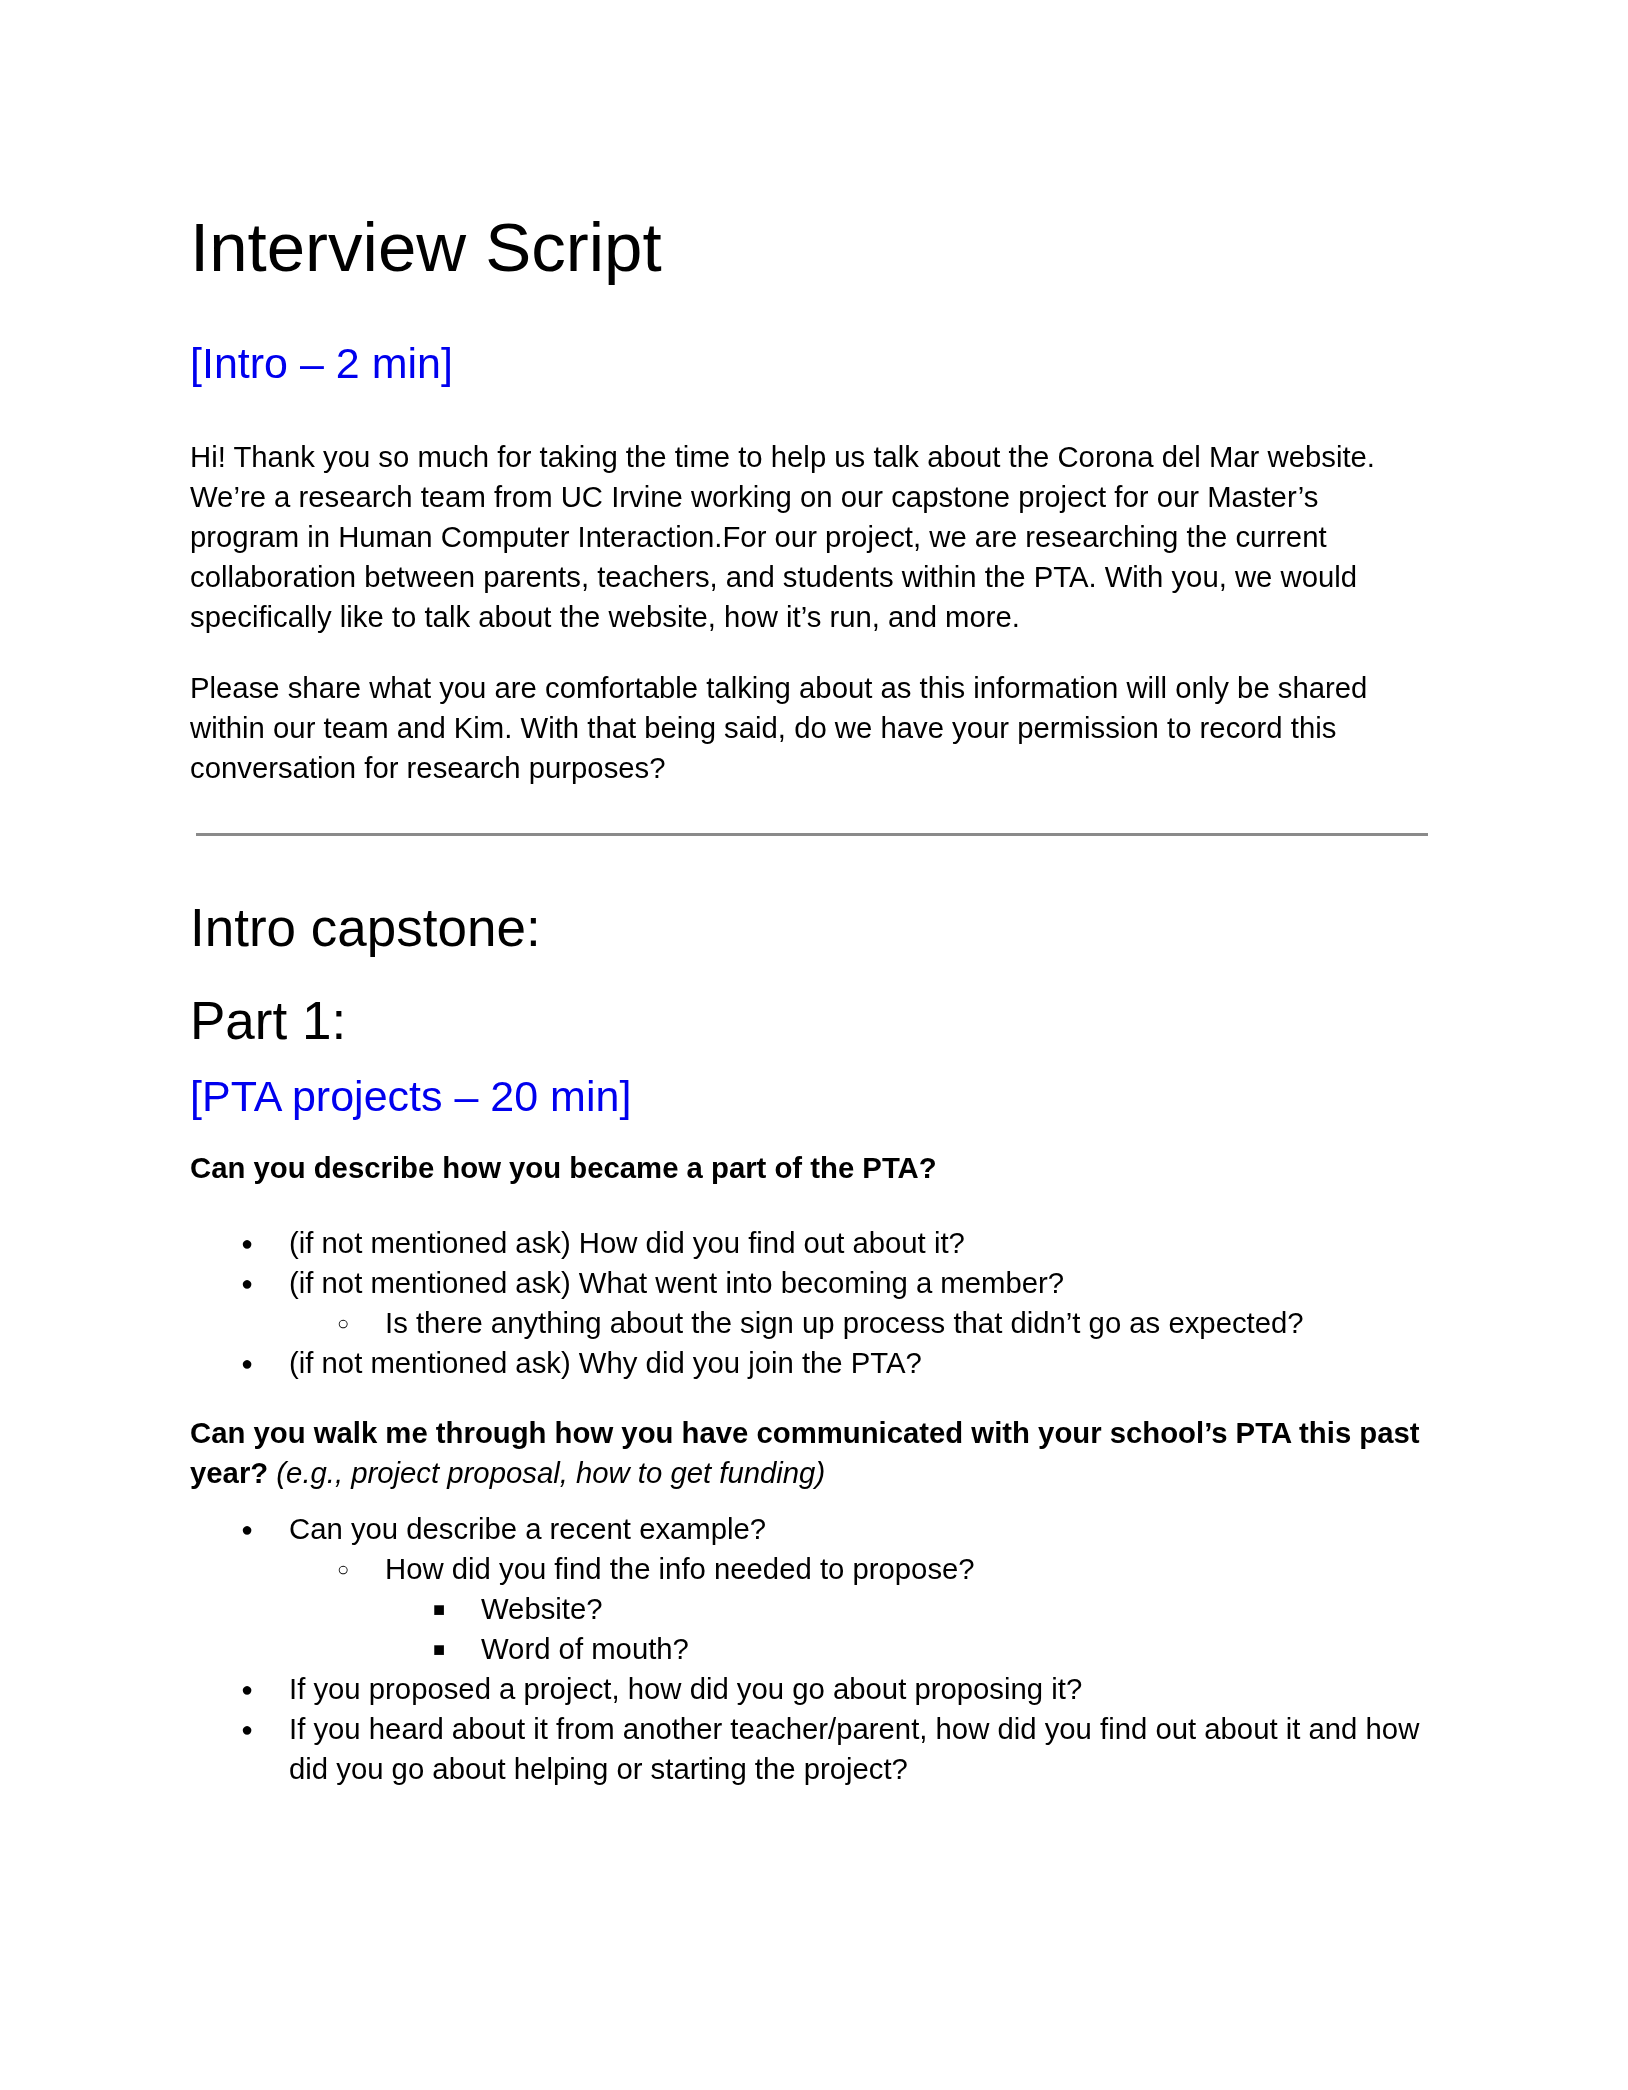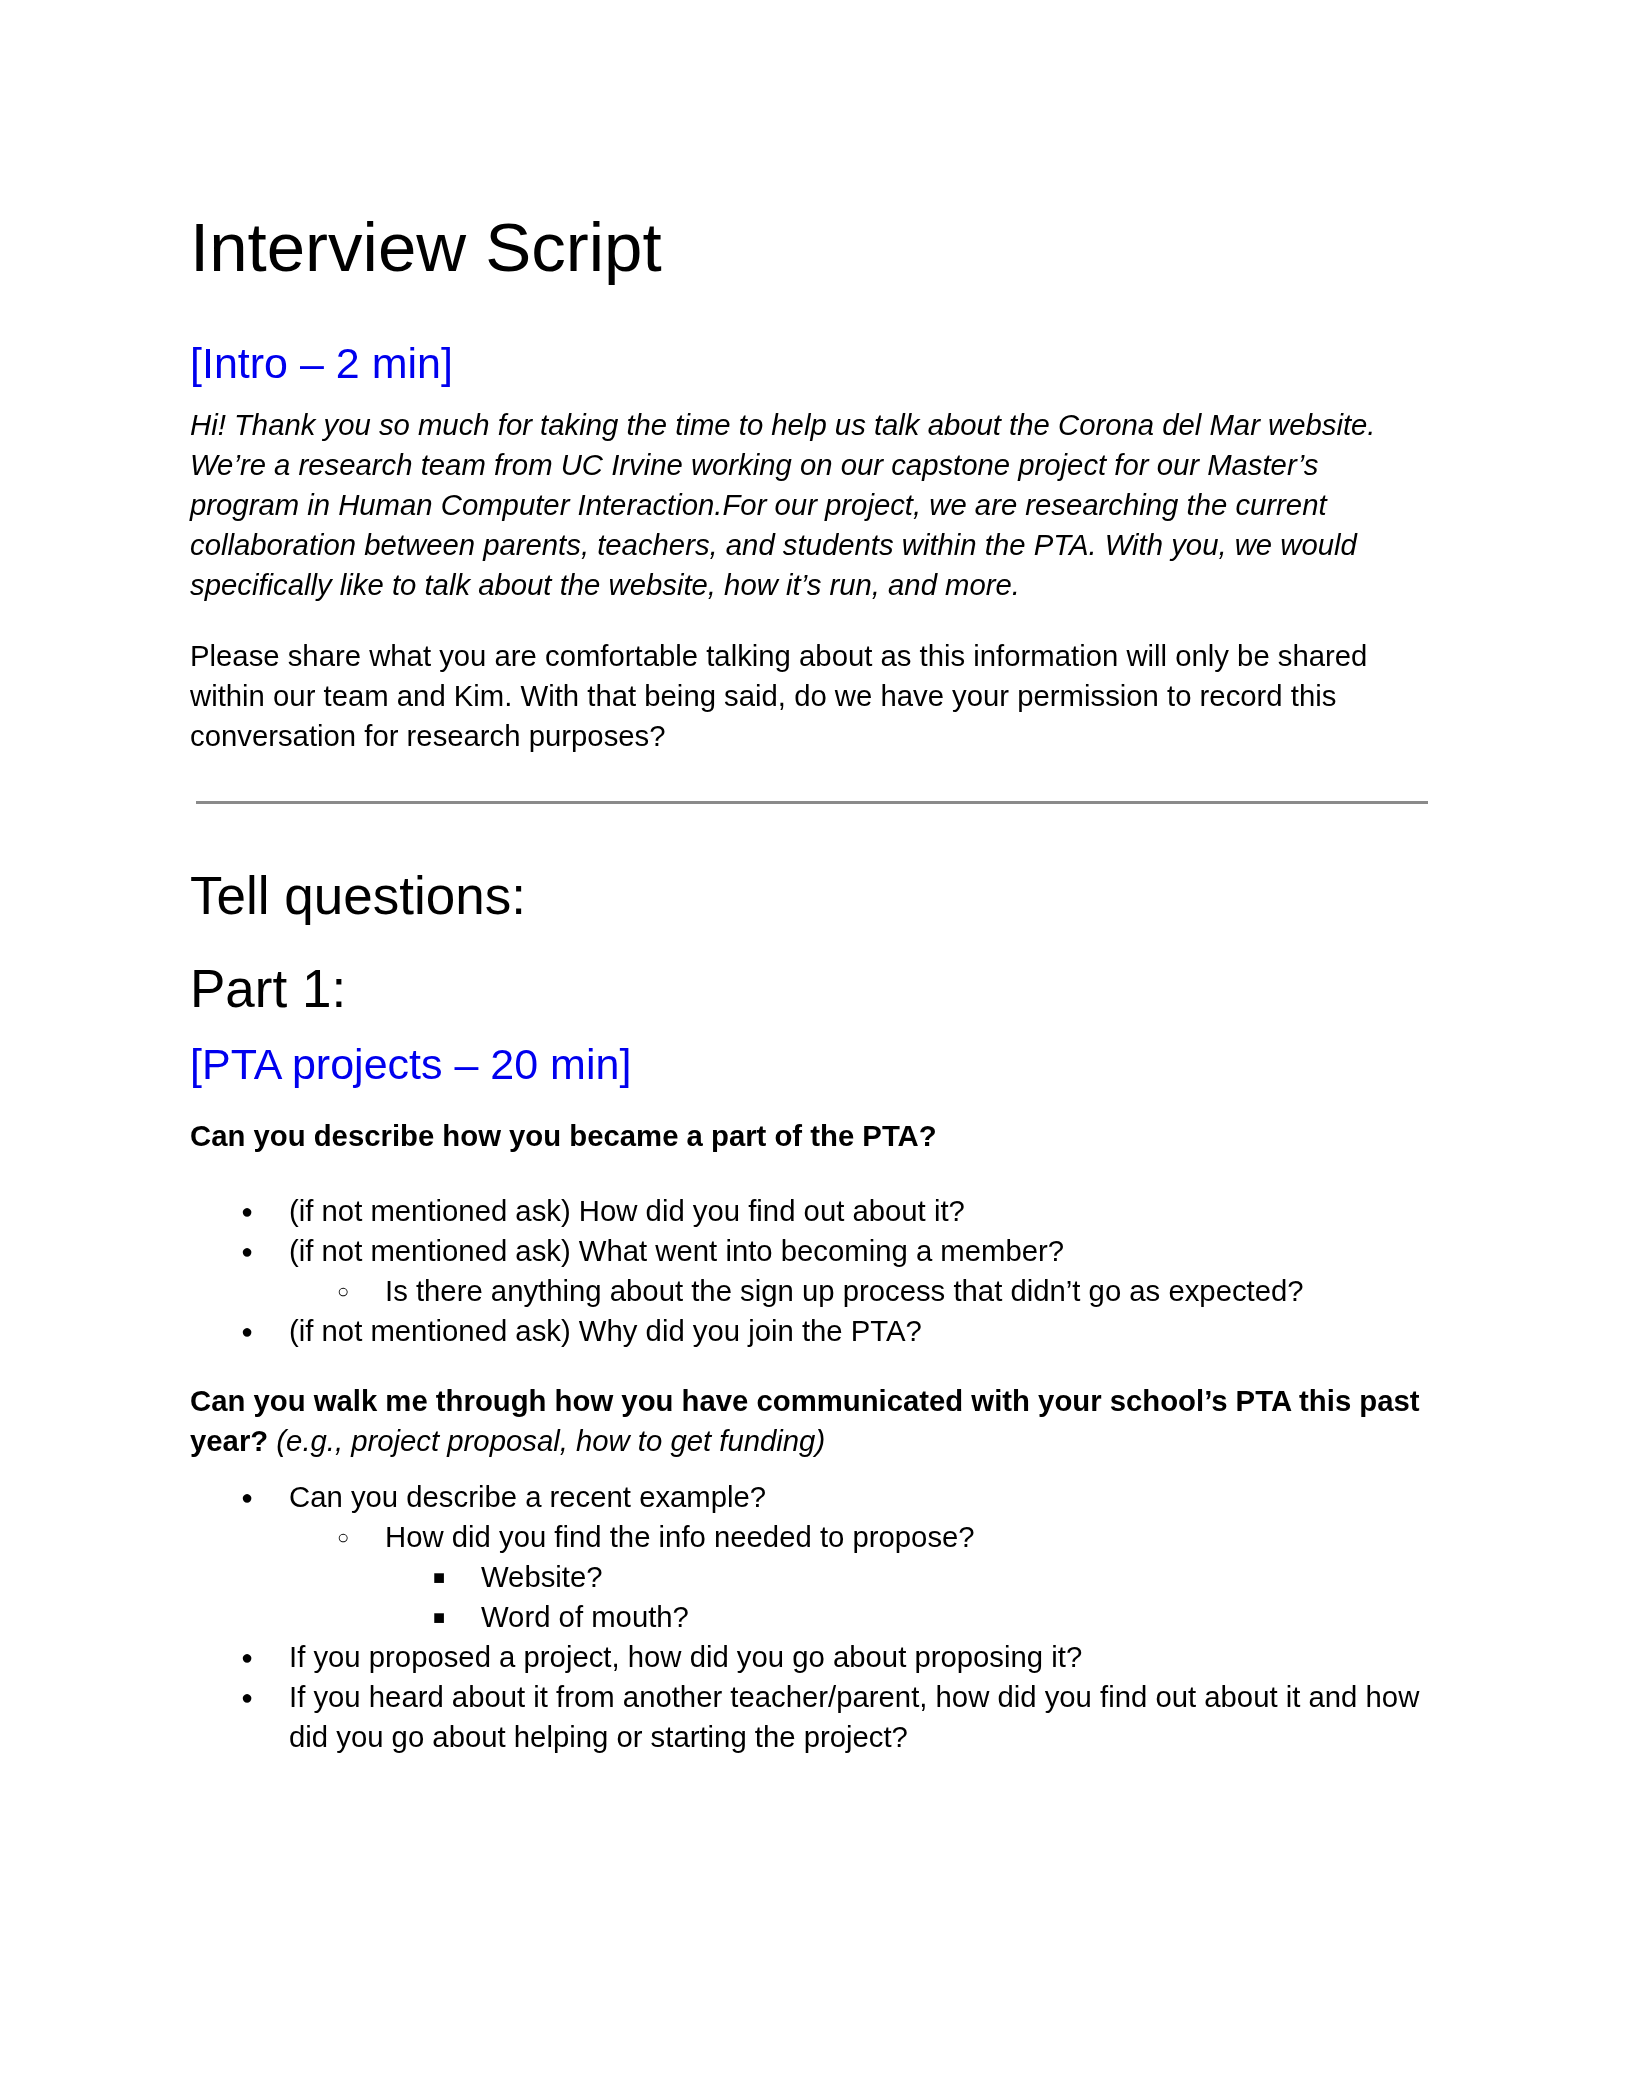--- a/index.html
+++ b/index.html
@@ -27,21 +27,21 @@
   }
   .h2-intro { margin-top: 60px; }
   .h2-pta   { margin-top: 28px; }
   .h1 {
     font-size: 53px; line-height: 1; font-weight: 400; margin: 0;
   }
   .h1-introq { margin-top: 65px; }
   .h1-part1  { margin-top: 40px; }
 
   .body-text { font-size: 29.3px; line-height: 40px; margin: 0; }
-  .para-1 { margin-top: 20px; font-style: italic; }
+  .para-1 { margin-top: 52px; }
   .para-2 { margin-top: 31px; }
 
   .hrule {
     height: 3px; width: 1232px; margin: 45px 0 0 6px;
     background: #8a8a8a; border: 0;
   }
 
   .intro-qs { margin-top: 16px; }
   .intro-qs .line { font-size: 29.3px; line-height: 40px; }
 
@@ -71,21 +71,21 @@
     <h1 class="doc-title">Interview Script</h1>
 
     <h2 class="h2-blue h2-intro">[Intro – 2 min]</h2>
 
     <p class="body-text para-1">Hi! Thank you so much for taking the time to help us talk about the Corona del Mar website. We’re a research team from UC Irvine working on our capstone project for our Master’s program in Human Computer Interaction.For our project, we are researching the current collaboration between parents, teachers, and students within the PTA. With you, we would specifically like to talk about the website, how it’s run, and more.</p>
 
     <p class="body-text para-2">Please share what you are comfortable talking about as this information will only be shared within our team and Kim. With that being said, do we have your permission to record this conversation for research purposes?</p>
 
     <div class="hrule"></div>
 
-    <h2 class="h1 h1-introq">Tell questions:</h2>
+    <h2 class="h1 h1-introq">Intro capstone:</h2>
 
 
     <h2 class="h1 h1-part1">Part 1:</h2>
 
     <h2 class="h2-blue h2-pta">[PTA projects – 20 min]</h2>
 
     <p class="body-text q-bold q1">Can you describe how you became a part of the PTA?</p>
 
     <div class="blist">
       <div class="li l1">

